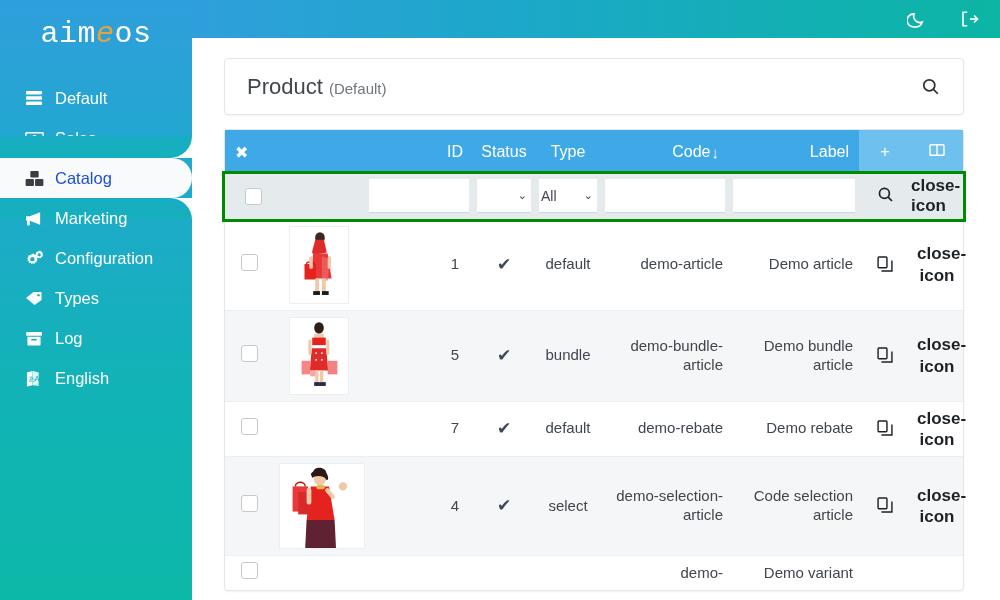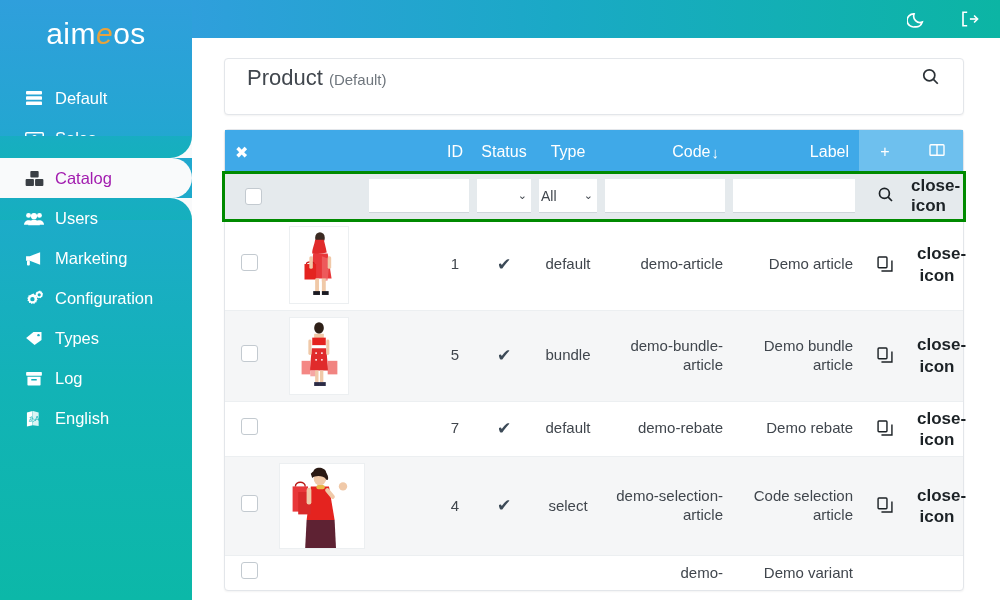--- a/index.html
+++ b/index.html
@@ -16,38 +16,38 @@
     width: 192px; height: 600px; flex: 0 0 192px;
     background: linear-gradient(180deg, #2f9fdc 0%, #1fa9cd 30%, #12b3b6 65%, #0cb8a8 100%);
     position: relative; z-index: 5;
   }
   .brand {
     height: 62px; display: flex; align-items: center; justify-content: center;
     padding-top: 6px;
   }
   .brand-text {
     font-size: 30px; color: #ffffff; letter-spacing: .5px;
-    font-family: Liberation Sans, sans-serif; font-weight: 400;
+    font-family: Liberation Mono, monospace; font-weight: 400;
   }
   .brand-text .e { color: #e8a33d; font-style: italic; }
   .nav { margin-top: 16px; }
   .nav-item {
     display: flex; align-items: center; gap: 11px;
     height: 40px; padding-left: 24px;
     color: #ffffff; font-size: 16.5px; white-space: nowrap;
     position: relative;
   }
   .nav-item .ico {
     width: 20px; height: 18px; display: inline-flex;
     align-items: center; justify-content: center;
     flex: 0 0 20px;
   }
   .nav-item svg { display: block; }
   .nav-item.active {
-    background: #f9fafb; color: #a21caf;
+    background: #f9fafb; color: #1d4ed8;
     border-radius: 0 26px 26px 0; width: 192px;
   }
   .nav-item.active svg { fill: #3a3f45; }
   .nav-item svg { fill: #ffffff; }
   
   .notch-top, .notch-bottom {
     position: absolute; right: 0; width: 192px; height: 22px;
     background: #f9fafb; pointer-events: none;
   }
   .notch-top::after, .notch-bottom::after {
@@ -70,21 +70,21 @@
   .topbar .tb-icon { width: 22px; height: 22px; display: flex; align-items: center; justify-content: center; }
   .topbar svg { fill: none; stroke: #ffffff; stroke-width: 1.8; }
 
   .content { padding: 20px 36px 0 32px; }
 
   .panel {
     background: #ffffff; border: 1px solid #e3e6ea; border-radius: 4px;
     box-shadow: 0 1px 2px rgba(0,0,0,.05);
   }
   .page-head {
-    height: 57px; display: flex; align-items: flex-start; padding: 6px 22px;
+    height: 57px; display: flex; align-items: center; padding: 6px 22px;
   }
   .page-title { font-size: 22px; color: #40464d; font-weight: 400; }
   .page-title .sub { font-size: 15px; color: #6f767d; }
   .head-spacer { flex: 1; }
   .head-search { width: 22px; height: 22px; display: flex; align-items: center; justify-content: center; }
   .head-search svg { stroke: #2b3136; stroke-width: 2; fill: none; }
 
   .table-wrap { margin-top: 14px; }
 
   table.grid { width: 100%; border-collapse: collapse; table-layout: fixed; }
@@ -200,33 +200,20 @@
         <span class="ico">
           <svg viewBox="0 0 20 18" width="19" height="17">
               <rect x="5.6" y="1" width="8.8" height="7" rx="1"></rect>
               <rect x="0.6" y="9.6" width="8.8" height="7.4" rx="1"></rect>
               <rect x="10.6" y="9.6" width="8.8" height="7.4" rx="1"></rect>
             </svg>
         </span>
         <span>Catalog</span>
       </div>
 
-      <div class="nav-item">
-        <span class="ico">
-          <svg viewBox="0 0 22 16" width="20" height="15">
-              <circle cx="5" cy="4.6" r="2.7"></circle>
-              <circle cx="17" cy="4.6" r="2.7"></circle>
-              <circle cx="11" cy="5.4" r="3.4"></circle>
-              <path d="M0 15c0-3 2.4-5 5-5s5 2 5 5z"></path>
-              <path d="M12 15c0-3 2.4-5 5-5s5 2 5 5z"></path>
-              <path d="M4.6 15.4c0-3.6 2.9-6 6.4-6s6.4 2.4 6.4 6z"></path>
-            </svg>
-        </span>
-        <span>Users</span>
-      </div>
 
       <div class="nav-item">
         <span class="ico">
           <svg viewBox="0 0 20 16" width="19" height="15">
               <path d="M1 5.5h4l11-4.2v13.4L5 10.5H1z"></path>
               <rect x="2" y="10.2" width="3" height="5.2" rx="1"></rect>
             </svg>
         </span>
         <span>Marketing</span>
       </div>

